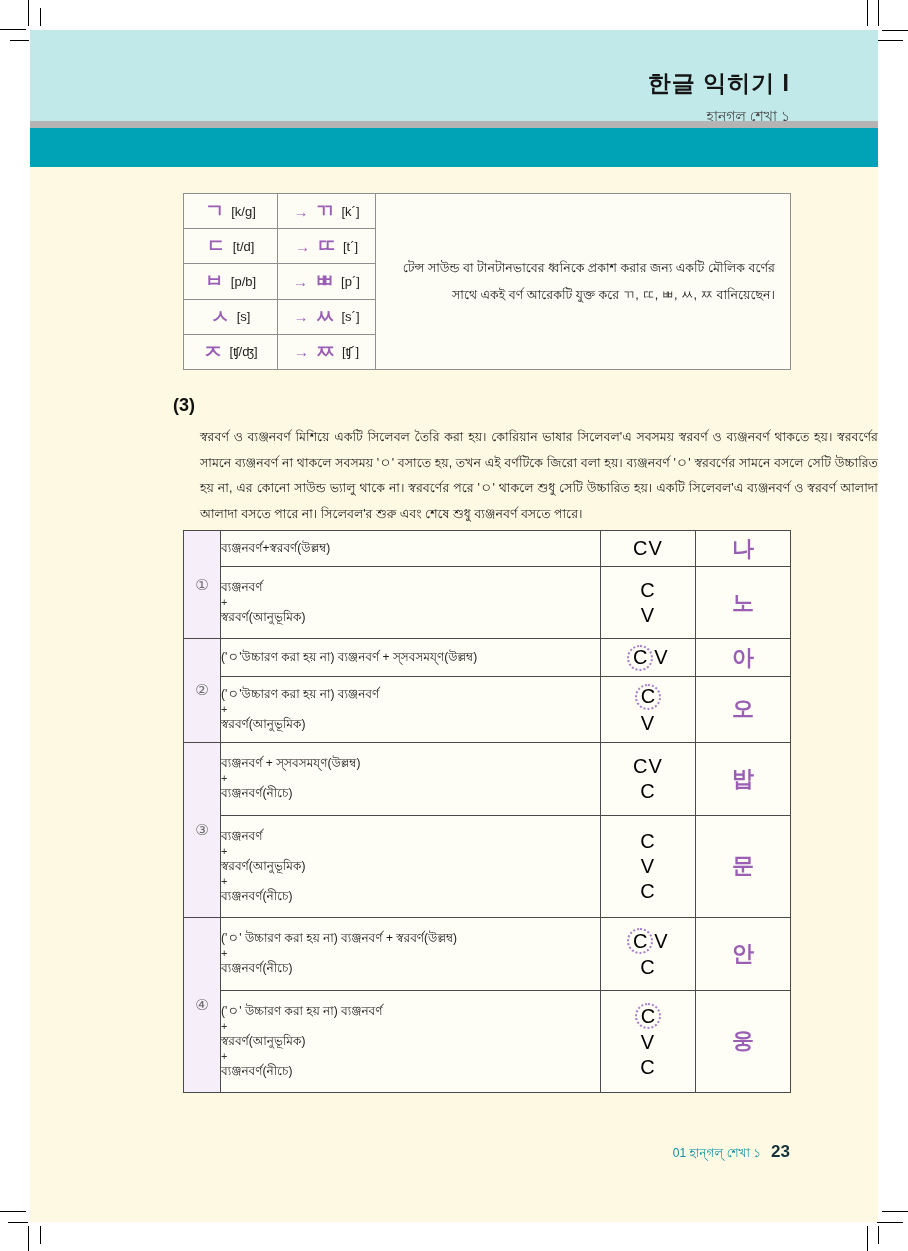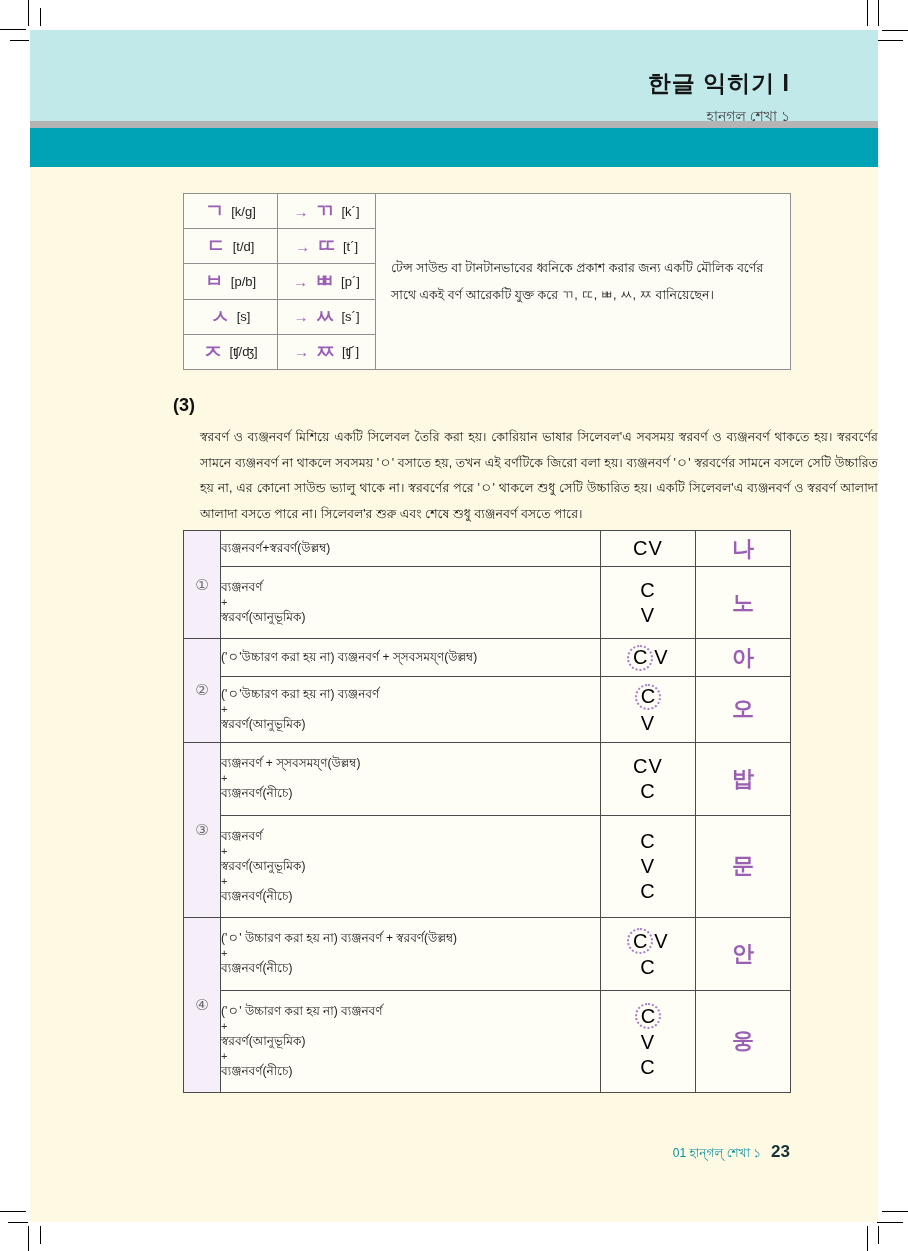--- a/index.html
+++ b/index.html
@@ -18,21 +18,21 @@
   .teal-band { position:absolute; left:30px; top:128px; width:848px; height:39px; background:#00a3b5; }
 
   .content { position:absolute; left:30px; top:167px; width:848px; height:1055px; background:#fdf9e3; }
 
   
   .tense-table { position:absolute; left:153px; top:26px; width:607px; height:177px;
                  border-collapse:collapse; table-layout:fixed; background:#fdfdf6; }
   .tense-table td { border:1px solid #8f8f8f; vertical-align:middle; }
   .tense-table td.c-base { width:94px; }
   .tense-table td.c-tense { width:98px; }
-  .tense-table td.note { width:415px; padding:12px 15px; font-size:12.5px; line-height:27px; color:#1a1a1a; text-align:left; }
+  .tense-table td.note { width:415px; padding:12px 15px; font-size:12.5px; line-height:27px; color:#1a1a1a; text-align:right; }
   .cellflex { display:flex; align-items:center; justify-content:center; gap:7px; }
   .jamo { font-size:19px; font-weight:700; color:#9a5fb5; }
   .arrow { font-size:15px; color:#9a5fb5; }
   .ipa { font-size:13px; color:#222; }
 
   
   .sec3-head { position:absolute; left:143px; top:228px; display:flex; align-items:baseline; gap:7px; color:#111; }
   .sec3-num { font-size:18px; font-weight:700; }
   .sec3-title { font-size:14px; font-weight:600; }
   .sec3-para { position:absolute; left:170px; top:258px; width:678px; font-size:12.5px; line-height:25.5px;

